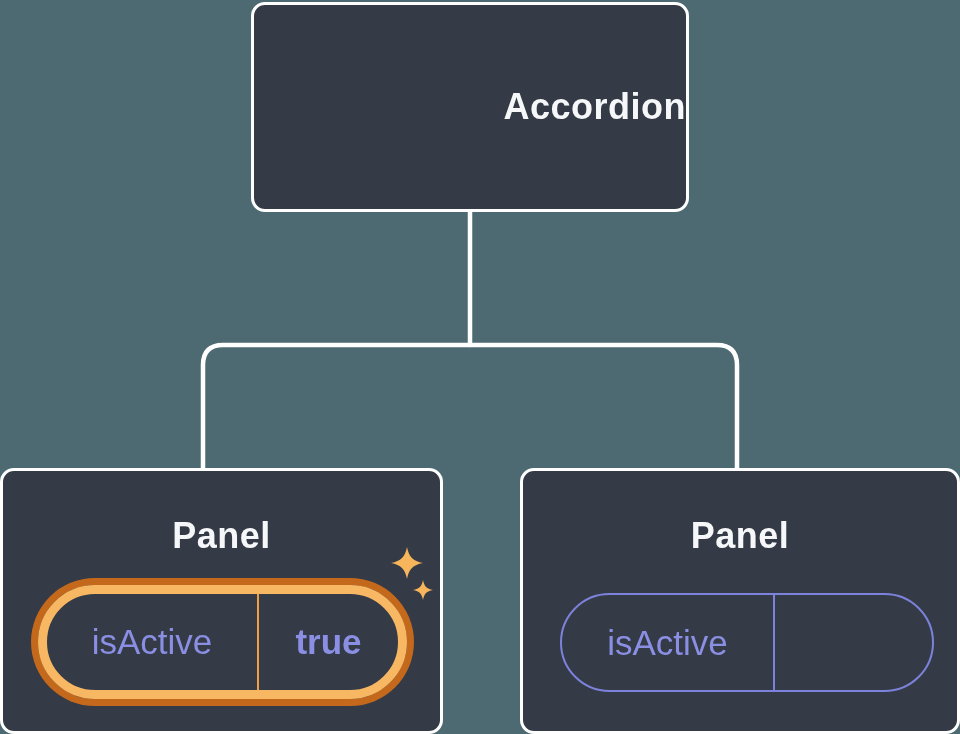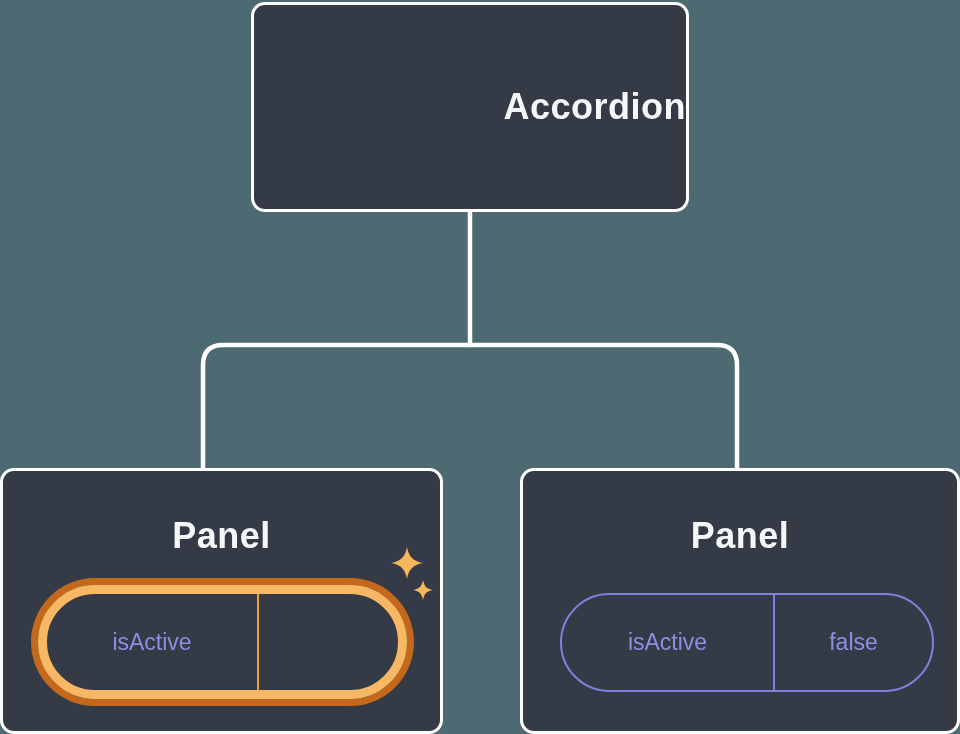--- a/index.html
+++ b/index.html
@@ -66,21 +66,21 @@
   }
   .pill-inactive {
     left: 37px; top: 122px; width: 374px; height: 99px;
     border: 2px solid var(--pill-border);
   }
   .pill-cell {
     display: flex;
     align-items: center;
     justify-content: center;
     color: var(--pill-text);
-    font-size: 23px;
+    font-size: 35px;
   }
   .pill-active .cell-name   { width: 210px; }
   .pill-active .cell-value  { flex: 1; font-weight: 700; }
   .pill-inactive .cell-name  { width: 211px; }
   .pill-inactive .cell-value { flex: 1; }
   .pill-divider { width: 2px; }
   .pill-active .pill-divider   { background: var(--highlight-divider); }
   .pill-inactive .pill-divider { background: var(--pill-border); }
   .sparkles {
     position: absolute;
@@ -99,30 +99,30 @@
 
   <div class="node node-root">
     <span class="node-title">Accordion</span>
   </div>
 
   <div class="node node-panel-left">
     <div class="node-title panel-title">Panel</div>
     <div class="pill pill-active">
       <div class="pill-cell cell-name">isActive</div>
       <div class="pill-divider"></div>
+      <div class="pill-cell cell-value">true</div>
     </div>
   </div>
 
   <svg class="sparkles" width="60" height="64" viewBox="0 0 60 64" aria-hidden="true">
     <path d="M27 6 C 29 16, 33 20, 43 22 C 33 24, 29 28, 27 38 C 25 28, 21 24, 11 22 C 21 20, 25 16, 27 6 Z" style="fill:var(--sparkle)"></path>
     <path d="M43 39 C 44.3 45.5, 46.5 47.7, 53 49 C 46.5 50.3, 44.3 52.5, 43 59 C 41.7 52.5, 39.5 50.3, 33 49 C 39.5 47.7, 41.7 45.5, 43 39 Z" style="fill:var(--sparkle)"></path>
   </svg>
 
   <div class="node node-panel-right">
     <div class="node-title panel-title">Panel</div>
     <div class="pill pill-inactive">
       <div class="pill-cell cell-name">isActive</div>
       <div class="pill-divider"></div>
-      <div class="pill-cell cell-value">false</div>
     </div>
   </div>
 
 </div>
 
 </body></html>

